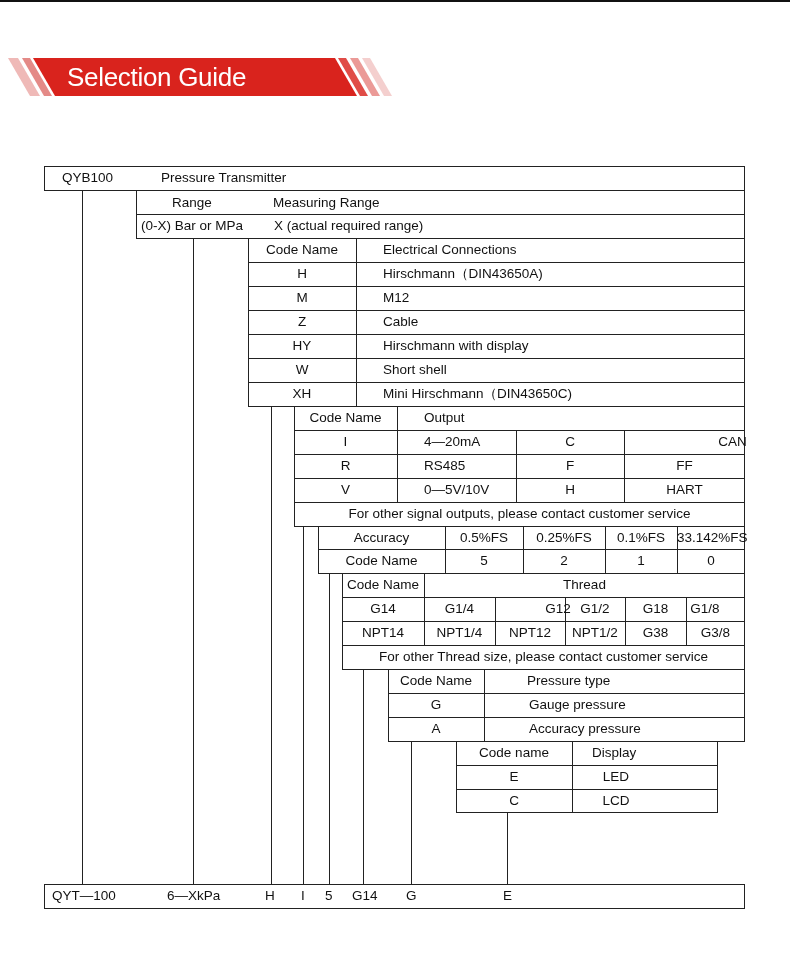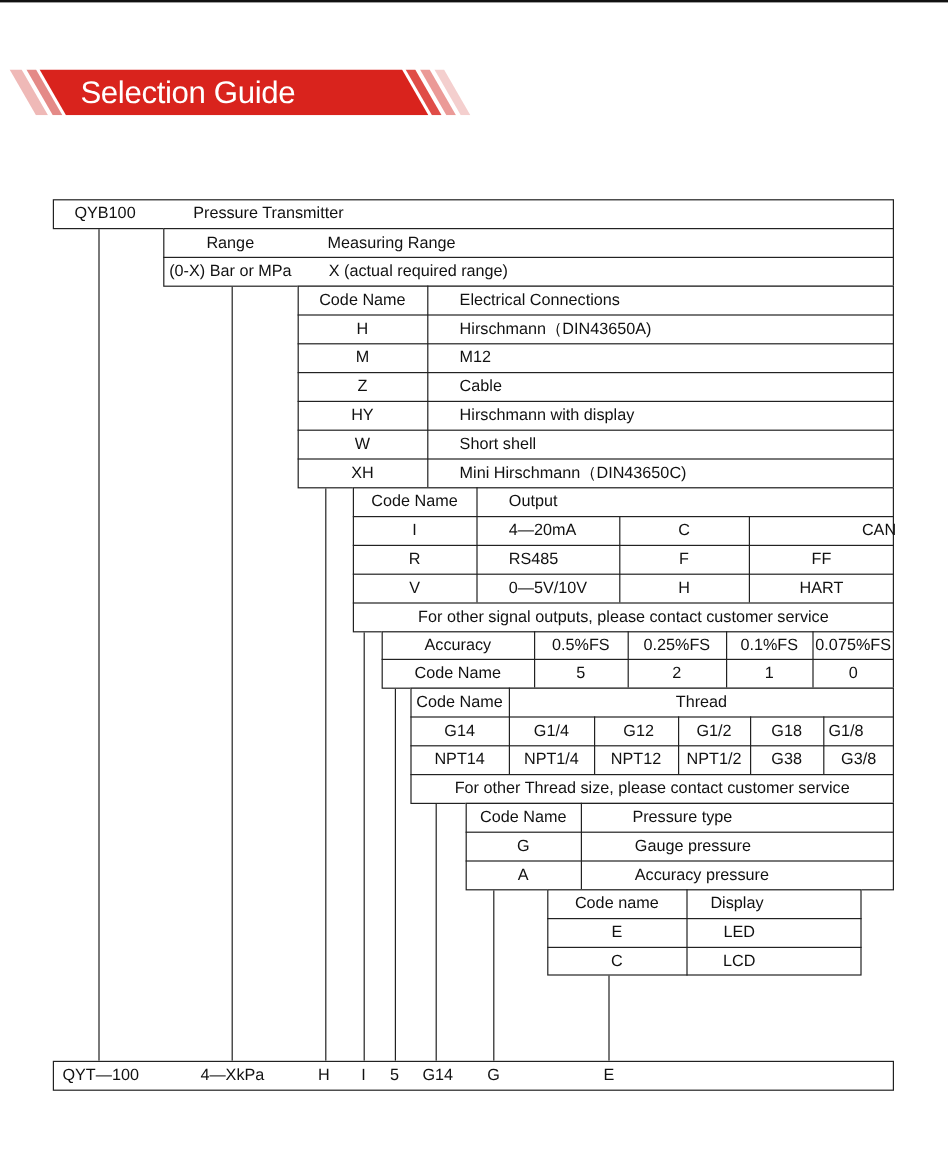--- a/index.html
+++ b/index.html
@@ -104,42 +104,42 @@
 <div class="box" style="left:318px;top:526px;width:427px;height:48px;"></div>
 <div class="hl" style="left:318px;top:549px;width:427px;"></div>
 <div class="vl" style="left:445px;top:526px;height:48px;"></div>
 <div class="vl" style="left:523px;top:526px;height:48px;"></div>
 <div class="vl" style="left:605px;top:526px;height:48px;"></div>
 <div class="vl" style="left:677px;top:526px;height:48px;"></div>
 <div class="cell c" style="left:318px;top:527px;width:127px;">Accuracy</div>
 <div class="cell c" style="left:445px;top:527px;width:78px;">0.5%FS</div>
 <div class="cell c" style="left:523px;top:527px;width:82px;">0.25%FS</div>
 <div class="cell c" style="left:605px;top:527px;width:72px;">0.1%FS</div>
-<div class="cell c" style="left:677px;top:527px;width:68px;">0.075%FS</div>
+<div class="cell c" style="left:677px;top:527px;width:68px;">33.142%FS</div>
 <div class="cell c" style="left:318px;top:550px;width:127px;">Code Name</div>
 <div class="cell c" style="left:445px;top:550px;width:78px;">5</div>
 <div class="cell c" style="left:523px;top:550px;width:82px;">2</div>
 <div class="cell c" style="left:605px;top:550px;width:72px;">1</div>
 <div class="cell c" style="left:677px;top:550px;width:68px;">0</div>
 
 <div class="box" style="left:342px;top:573px;width:403px;height:97px;"></div>
 <div class="hl" style="left:342px;top:597px;width:403px;"></div>
 <div class="hl" style="left:342px;top:621px;width:403px;"></div>
 <div class="hl" style="left:342px;top:645px;width:403px;"></div>
 <div class="vl" style="left:424px;top:573px;height:72px;"></div>
 <div class="vl" style="left:495px;top:597px;height:48px;"></div>
 <div class="vl" style="left:565px;top:597px;height:48px;"></div>
 <div class="vl" style="left:625px;top:597px;height:48px;"></div>
 <div class="vl" style="left:686px;top:597px;height:48px;"></div>
 <div class="cell c" style="left:342px;top:574px;width:82px;">Code Name</div>
 <div class="cell c" style="left:424px;top:574px;width:321px;">Thread</div>
 
 <div class="cell c" style="left:342px;top:598px;width:82px;">G14</div>
 <div class="cell c" style="left:424px;top:598px;width:71px;">G1/4</div>
-<div class="cell c" style="left:475px;top:598px;width:70px;text-align:right;">G12</div>
+<div class="cell c" style="left:523px;top:598px;width:70px;">G12</div>
 <div class="cell c" style="left:565px;top:598px;width:60px;">G1/2</div>
 <div class="cell c" style="left:625px;top:598px;width:61px;">G18</div>
 <div class="cell c" style="left:686px;top:598px;width:38px;">G1/8</div>
 
 <div class="cell c" style="left:342px;top:622px;width:82px;">NPT14</div>
 <div class="cell c" style="left:424px;top:622px;width:71px;">NPT1/4</div>
 <div class="cell c" style="left:495px;top:622px;width:70px;">NPT12</div>
 <div class="cell c" style="left:565px;top:622px;width:60px;">NPT1/2</div>
 <div class="cell c" style="left:625px;top:622px;width:61px;">G38</div>
 <div class="cell c" style="left:686px;top:622px;width:59px;">G3/8</div>
@@ -163,19 +163,19 @@
 <div class="vl" style="left:572px;top:741px;height:72px;"></div>
 <div class="cell c" style="left:456px;top:742px;width:116px;">Code name</div>
 <div class="cell" style="left:592px;top:742px;">Display</div>
 <div class="cell c" style="left:456px;top:766px;width:116px;">E</div>
 <div class="cell c" style="left:572px;top:766px;width:88px;">LED</div>
 <div class="cell c" style="left:456px;top:790px;width:116px;">C</div>
 <div class="cell c" style="left:572px;top:790px;width:88px;">LCD</div>
 
 <div class="box" style="left:44px;top:884px;width:701px;height:25px;"></div>
 <div class="cell" style="left:52px;top:885px;">QYT—100</div>
-<div class="cell" style="left:167px;top:885px;">4—XkPa</div>
+<div class="cell" style="left:167px;top:885px;">6—XkPa</div>
 <div class="cell" style="left:265px;top:885px;">H</div>
 <div class="cell" style="left:301px;top:885px;">I</div>
 <div class="cell" style="left:325px;top:885px;">5</div>
 <div class="cell" style="left:352px;top:885px;">G14</div>
 <div class="cell" style="left:406px;top:885px;">G</div>
 <div class="cell" style="left:503px;top:885px;">E</div>
 
 </body></html>

